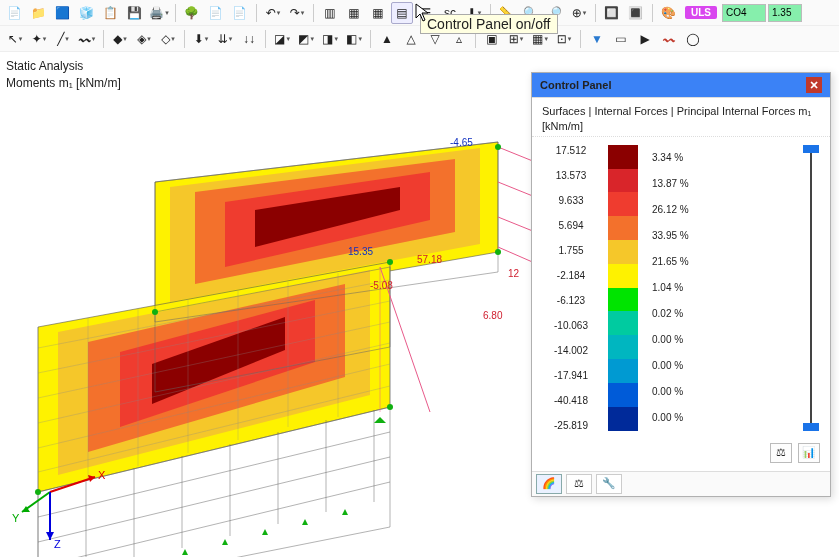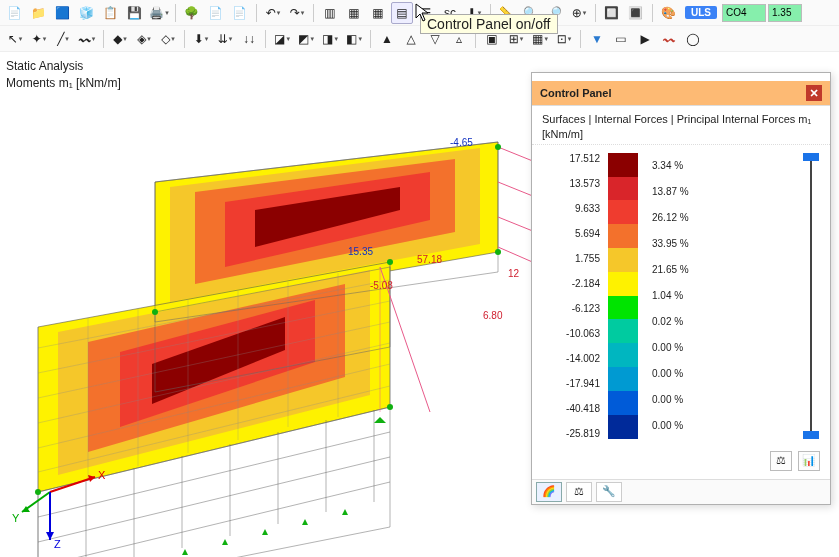--- a/index.html
+++ b/index.html
@@ -46,21 +46,21 @@
     height: 18px;
     background: #ccc;
     margin: 0 3px;
   }
   .uls-badge {
     display: inline-block;
     padding: 1px 6px;
     font-size: 10px;
     font-weight: bold;
     color: #fff;
-    background: #3b82f6;
+    background: #d946ef;
     border-radius: 2px;
     margin: 0 3px;
   }
   .co-field, .val-field {
     height: 18px;
     font-size: 10px;
     border: 1px solid #bbb;
     padding: 0 3px;
     background: #86efac;
   }
@@ -104,28 +104,27 @@
     top: 72px;
     right: 8px;
     width: 300px;
     background: #fff;
     border: 1px solid #b0b0b0;
     box-shadow: 2px 2px 8px rgba(0,0,0,.15);
     z-index: 40;
     font-size: 11px;
   }
   .cp-title {
-    background: #fdba74;
+    background: #3b82f6;
     border-bottom: 1px solid #ddd;
     padding: 4px 8px;
     font-weight: bold;
     display: flex;
     align-items: center;
     justify-content: space-between;
-    margin-top: 8px;
   }
   .cp-close {
     width: 16px;
     height: 16px;
     background: #c0392b;
     color: #fff;
     display: flex;
     align-items: center;
     justify-content: center;
     font-size: 11px;
@@ -140,21 +139,21 @@
     padding: 8px 10px;
     display: flex;
     gap: 8px;
   }
   .legend-values {
     width: 58px;
     display: flex;
     flex-direction: column;
     justify-content: space-between;
     height: 286px;
-    text-align: right;
+    text-align: center;
     font-size: 10px;
   }
   .legend-bar {
     width: 30px;
     height: 286px;
     display: flex;
     flex-direction: column;
   }
   .legend-seg { flex: 1; }
   .legend-pct {

